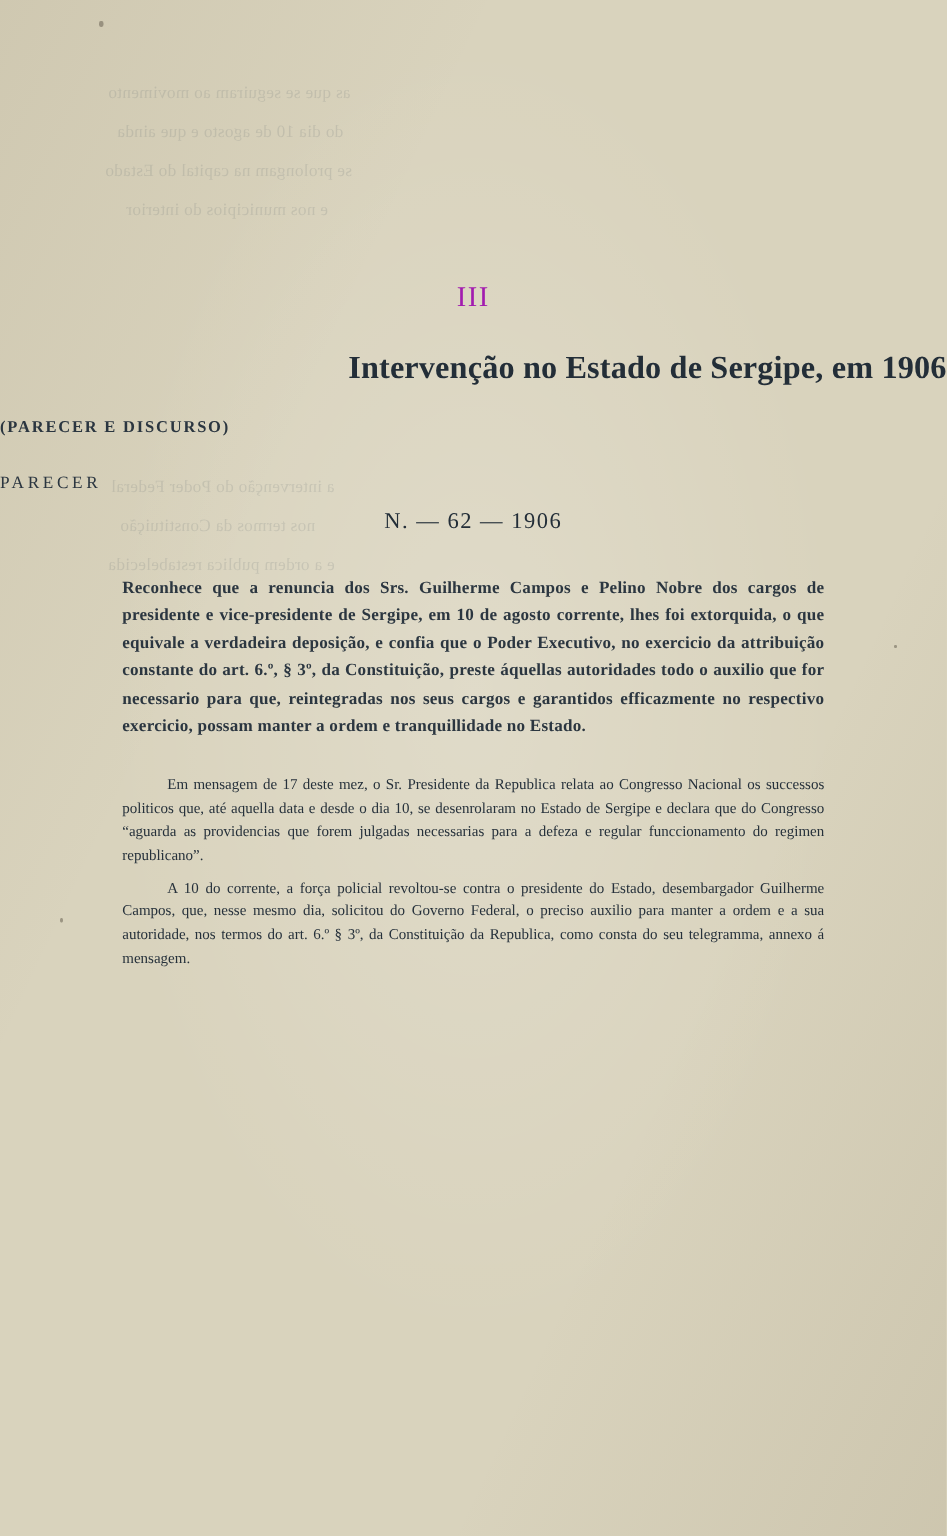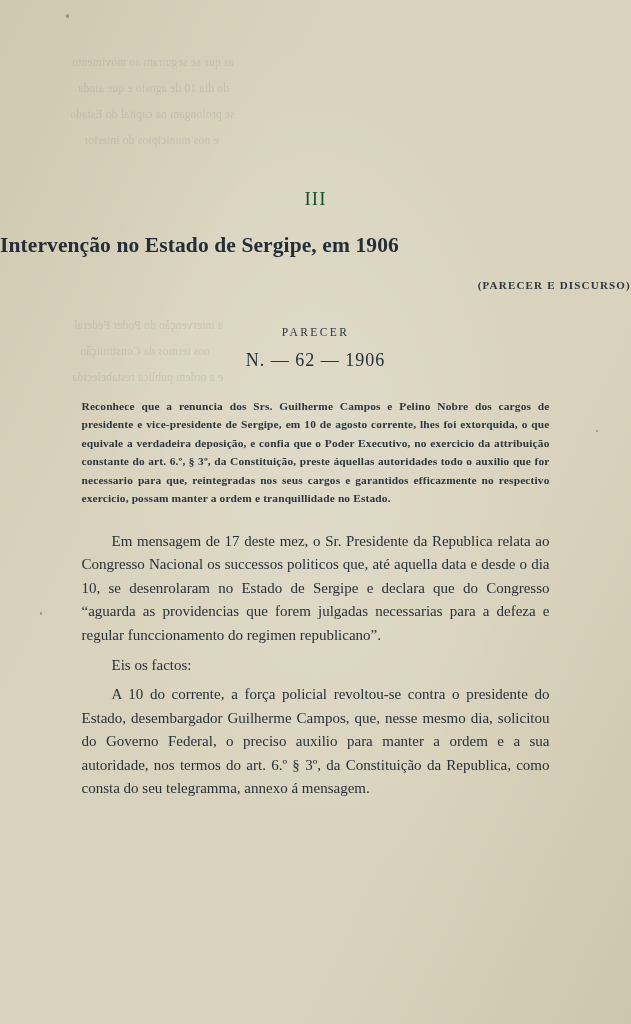--- a/index.html
+++ b/index.html
@@ -51,66 +51,65 @@
     height: 4px;
     background: #6a6354;
     opacity: 0.55;
     border-radius: 40%;
   }
   .chapter-num {
     text-align: center;
     font-size: 19px;
     letter-spacing: 1px;
     margin-top: 188px;
-    color: #14532d;
+    color: #a21caf;
   }
   .title {
-    text-align: left;
+    text-align: right;
     font-size: 21.5px;
     font-weight: bold;
     margin-top: 23px;
     color: #232e38;
     letter-spacing: 0.1px;
   }
   .subtitle {
-    text-align: right;
+    text-align: left;
     font-size: 11px;
     font-weight: bold;
     letter-spacing: 1.2px;
     margin-top: 21px;
     color: #2b3640;
   }
   .kicker {
-    text-align: center;
     font-size: 11.5px;
     letter-spacing: 2.4px;
-    margin-top: 35px;
+    margin-top: 25px;
     color: #2b3640;
   }
   .docnum {
     text-align: center;
-    font-size: 18px;
+    font-size: 15px;
     letter-spacing: 1px;
     margin-top: 12px;
     color: #232e38;
   }
   .summary {
     width: 468px;
     margin: 26px auto 11px auto;
     font-size: 11.4px;
     font-weight: bold;
     line-height: 1.62;
     text-align: justify;
     letter-spacing: 0.15px;
     color: #2b3640;
   }
   .body {
     width: 468px;
     margin: 22px auto 0 auto;
-    font-size: 15px;
+    font-size: 10px;
     line-height: 1.57;
     text-align: justify;
     color: #26313b;
   }
   .body p {
     margin: 0 0 7px 0;
     text-indent: 30px;
   }
   .body p.tight {
     margin-bottom: 6px;
@@ -144,17 +143,16 @@
   <div class="subtitle">(PARECER E DISCURSO)</div>
 
   <div class="kicker">PARECER</div>
 
   <div class="docnum">N. — 62 — 1906</div>
 
   <div class="summary">Reconhece que a renuncia dos Srs. Guilherme Campos e Pelino Nobre dos cargos de presidente e vice-presidente de Sergipe, em 10 de agosto corrente, lhes foi extorquida, o que equivale a verdadeira deposição, e confia que o Poder Executivo, no exercicio da attribuição constante do art. 6.º, § 3º, da Constituição, preste áquellas autoridades todo o auxilio que for necessario para que, reintegradas nos seus cargos e garantidos efficazmente no respectivo exercicio, possam manter a ordem e tranquillidade no Estado.</div>
 
   <div class="body">
     <p class="tight">Em mensagem de 17 deste mez, o Sr. Presidente da Republica relata ao Congresso Nacional os successos politicos que, até aquella data e desde o dia 10, se desenrolaram no Estado de Sergipe e declara que do Congresso “aguarda as providencias que forem julgadas necessarias para a defeza e regular funccionamento do regimen republicano”.</p>
-    <p class="tight">Eis os factos:</p>
     <p class="tight">A 10 do corrente, a força policial revoltou-se contra o presidente do Estado, desembargador Guilherme Campos, que, nesse mesmo dia, solicitou do Governo Federal, o preciso auxilio para manter a ordem e a sua autoridade, nos termos do art. 6.º § 3º, da Constituição da Republica, como consta do seu telegramma, annexo á mensagem.</p>
   </div>
 
 </div>
 
 </body></html>

